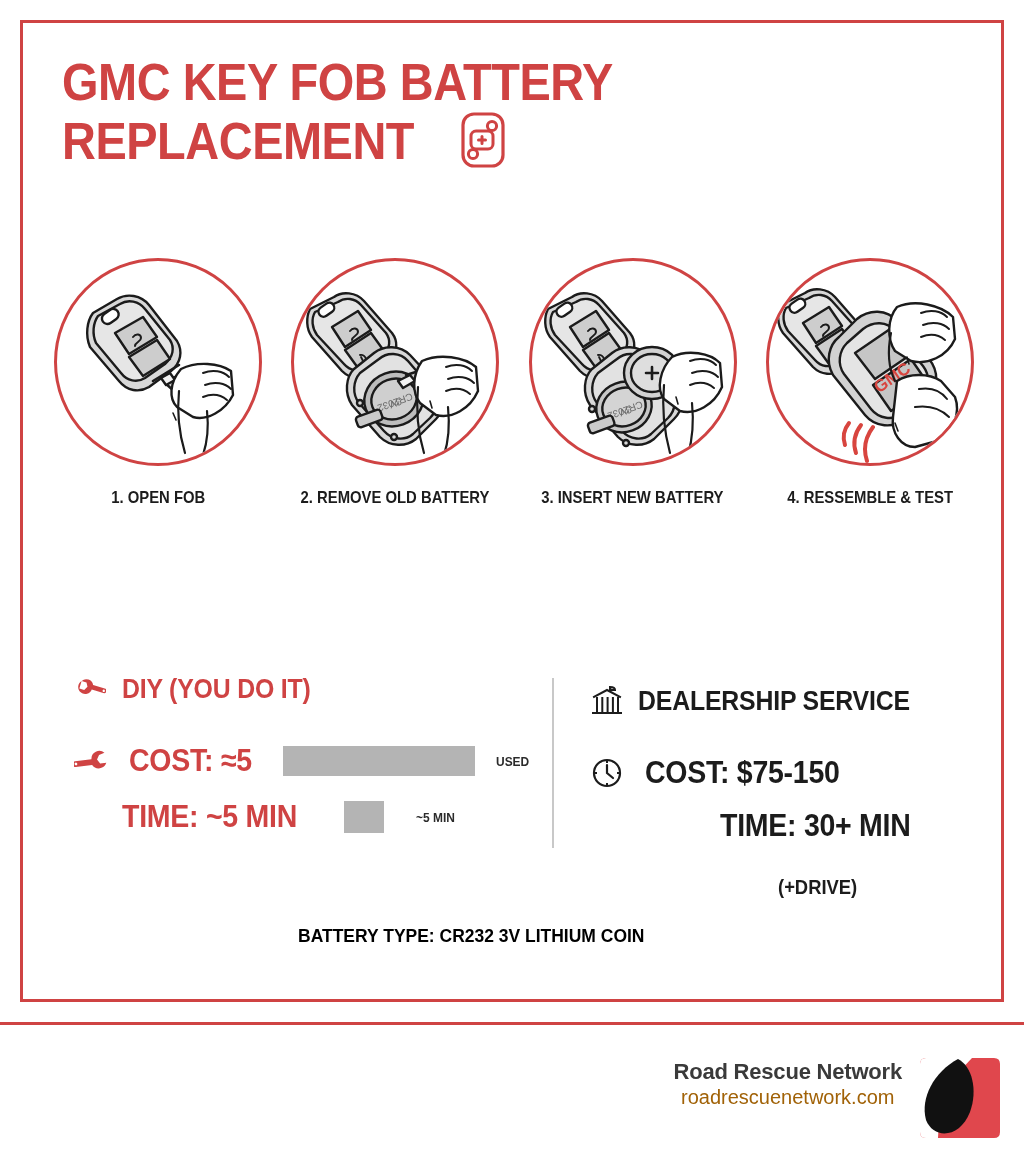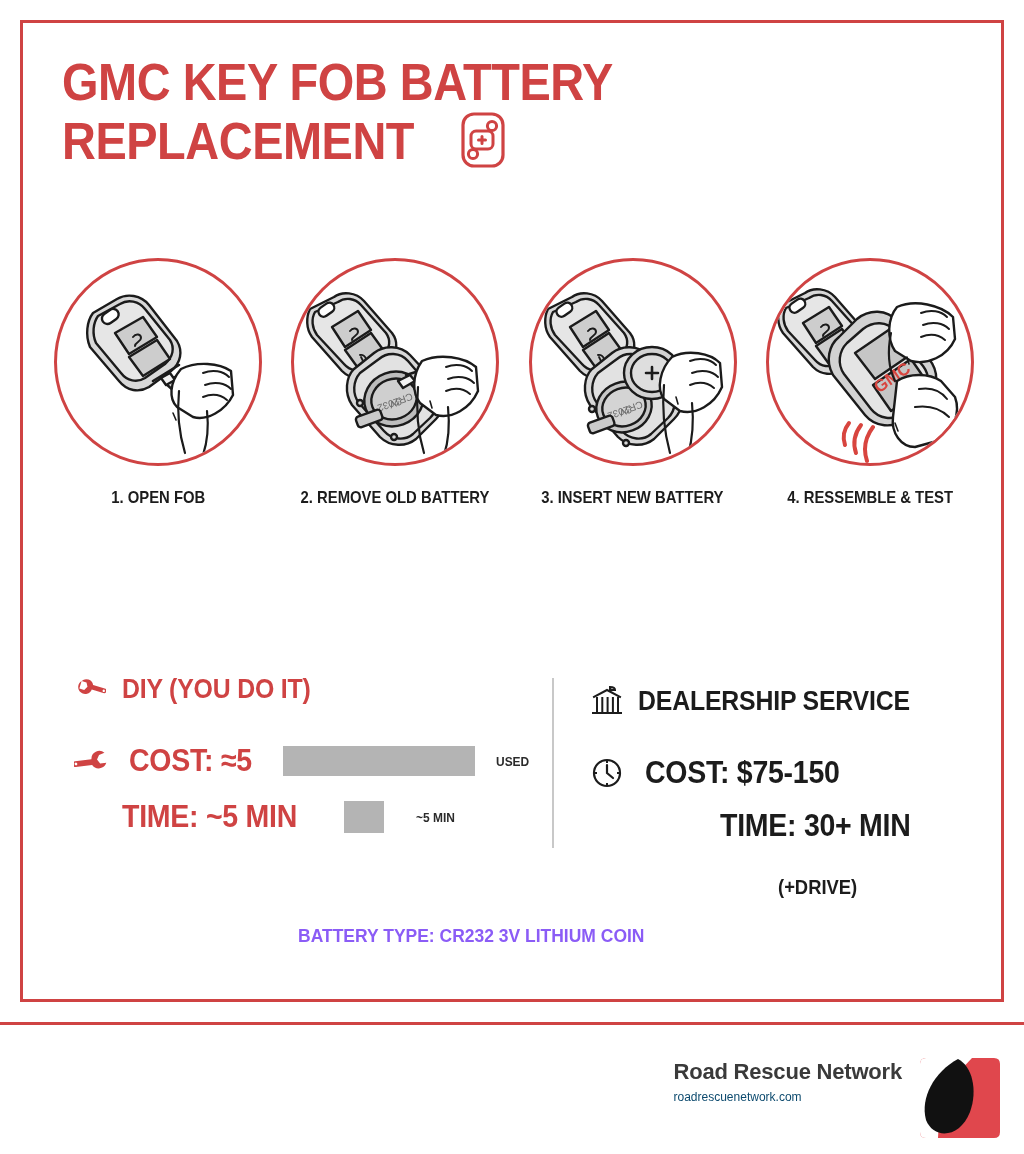--- a/index.html
+++ b/index.html
@@ -113,37 +113,37 @@
     font-weight:bold;font-size:20px;color:#1c1c1c;
     transform:scaleX(0.92);transform-origin:left center;white-space:nowrap;
     margin-left:-6px;
   }
 
   .icon-slot{width:34px;height:34px;flex:0 0 auto;display:flex;align-items:center;justify-content:center;}
 
   
   .batt-note{
     position:absolute;left:0;top:925px;width:942px;text-align:center;
-    font-weight:bold;font-size:19px;color:#8b5cf6;letter-spacing:0px;
+    font-weight:bold;font-size:19px;color:#000000;letter-spacing:0px;
   }
   .batt-note span{display:inline-block;transform:scaleX(0.92);}
 
   
   .footer{
     position:absolute;left:0;top:1040px;width:1024px;height:110px;
   }
   .brand{
-    position:absolute;right:122px;top:18px;text-align:left;
+    position:absolute;right:122px;top:18px;text-align:center;
   }
   .brand-name{
     font-weight:bold;font-size:22px;color:#3a3a3a;letter-spacing:-0.2px;
     line-height:28px;
   }
   .brand-url{
-    font-size:12px;color:#0c4a6e;line-height:22px;
+    font-size:20px;color:#a16207;line-height:22px;
   }
   .logo{
     position:absolute;right:18px;top:14px;width:92px;height:92px;
   }
 </style>
 </head>
 <body>
 
 <div class="card"></div>
 <div class="footer-rule"></div>

